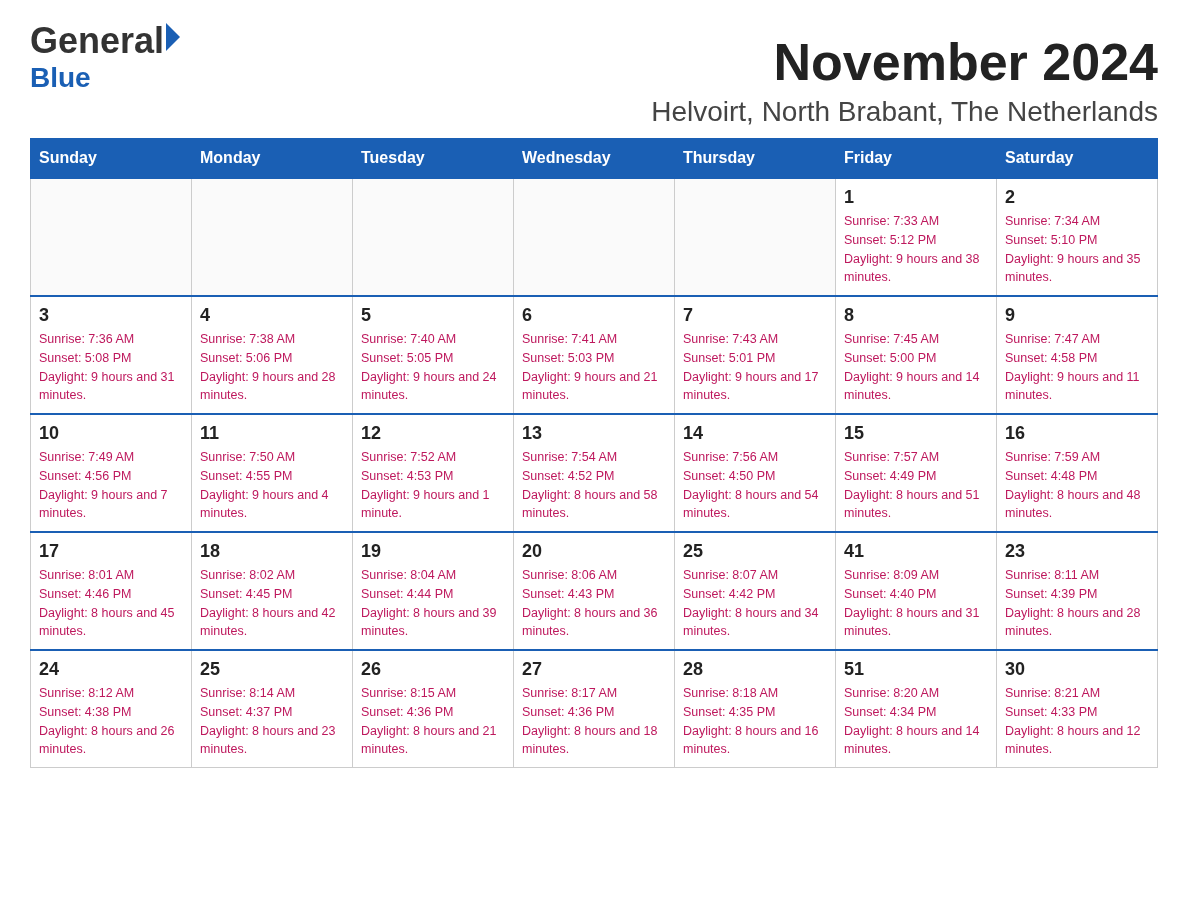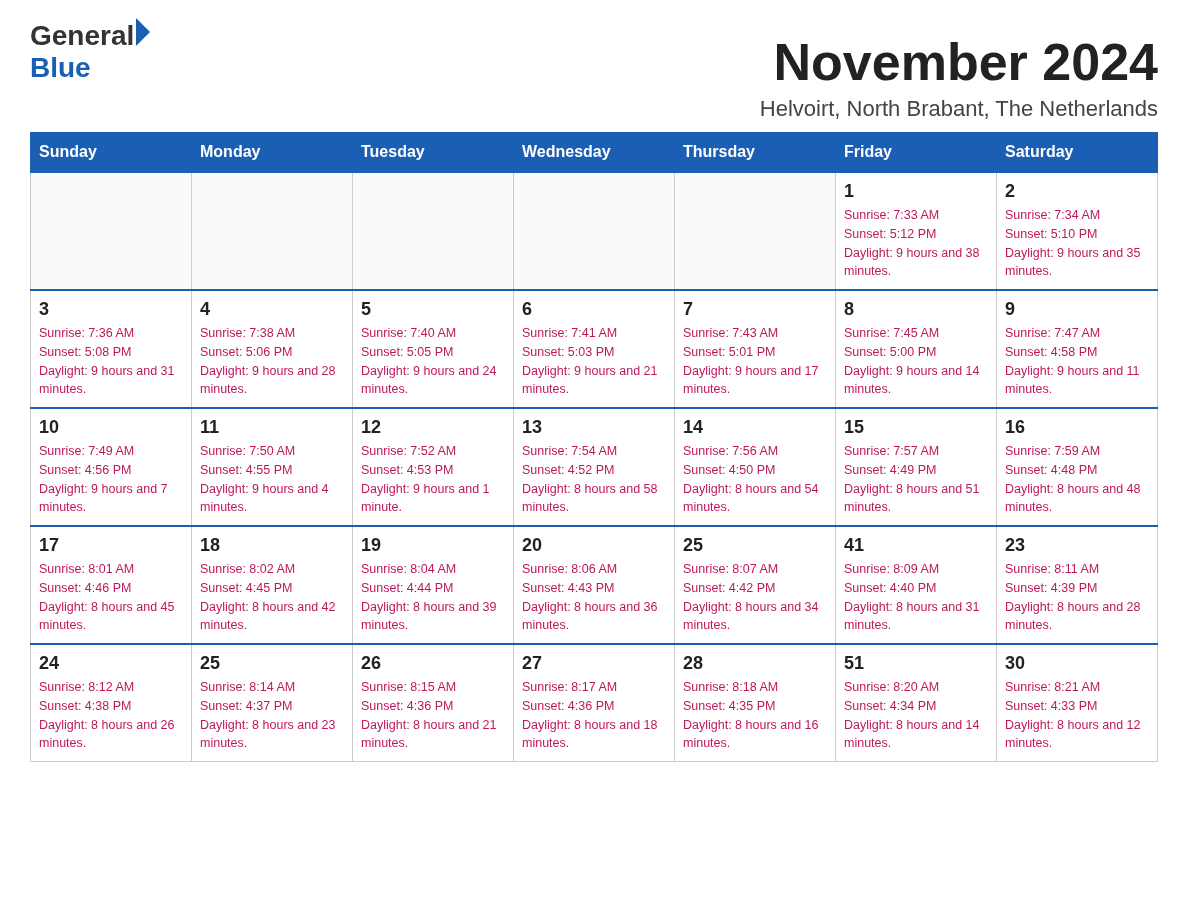--- a/index.html
+++ b/index.html
@@ -10,21 +10,21 @@
       min-height: 918px;
       padding: 20px 30px;
     }
     .header-area {
       display: flex;
       justify-content: space-between;
       align-items: flex-start;
       margin-bottom: 10px;
     }
     .logo-text-general {
-      font-size: 28px;
+      font-size: 36px;
       font-weight: bold;
       color: #333;
     }
     .logo-text-blue {
       font-size: 28px;
       font-weight: bold;
       color: #1a5fb4;
     }
     .logo-triangle {
       width: 0;
@@ -38,21 +38,21 @@
     .title-area {
       text-align: right;
     }
     .month-title {
       font-size: 52px;
       font-weight: bold;
       color: #222;
       margin-top: 12px;
     }
     .location-title {
-      font-size: 22px;
+      font-size: 28px;
       color: #444;
       margin-top: 4px;
       text-align: center;
     }
     .calendar {
       width: 100%;
       border-collapse: collapse;
       margin-top: 10px;
     }
     .calendar th {

